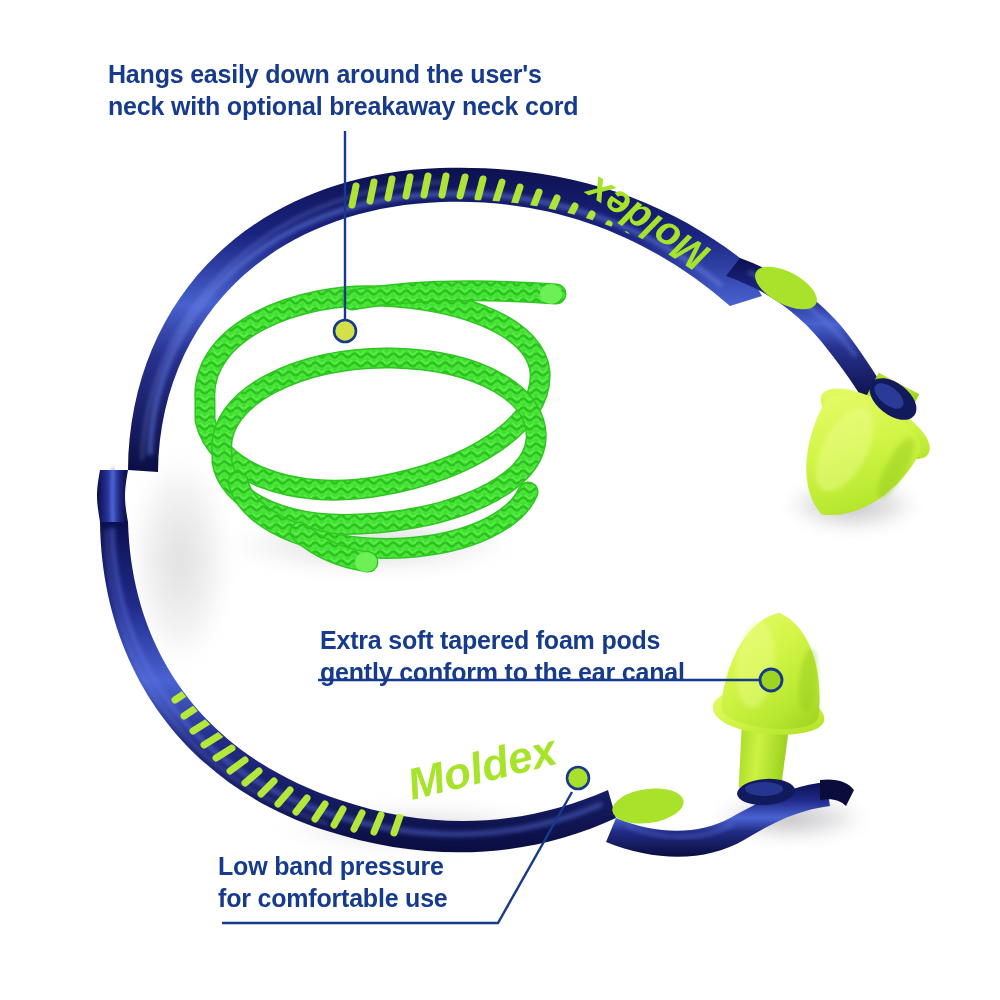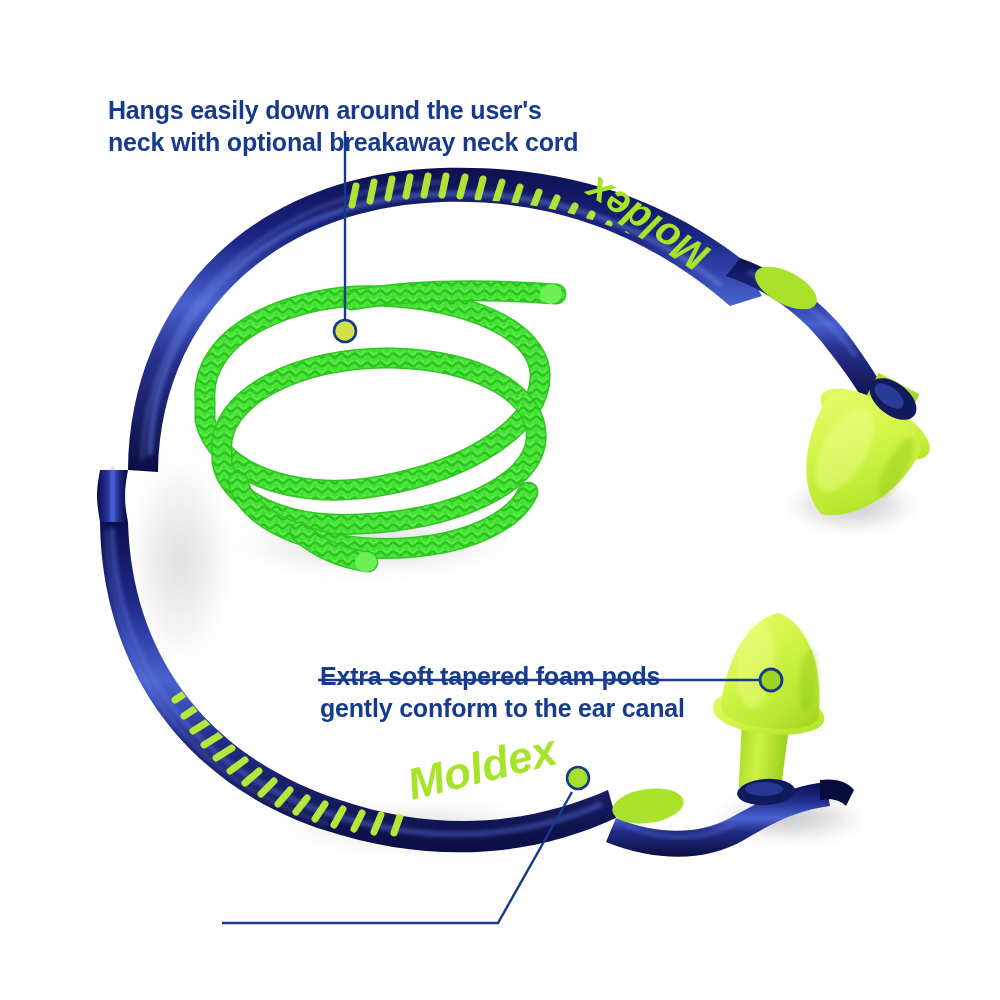--- a/index.html
+++ b/index.html
@@ -23,21 +23,20 @@
   }
   .callout {
     position: absolute;
     color: #163a8c;
     font-family: "Liberation Sans", sans-serif;
     font-weight: bold;
     font-size: 25px;
     line-height: 1.28;
     letter-spacing: -0.2px;
     white-space: pre-line;
-    margin-top: 36px;
   }
   #callout-1 { left: 108px; top: 58px; }
   #callout-2 { left: 320px; top: 624px; }
   #callout-3 { left: 218px; top: 850px; }
 </style>
 </head>
 <body>
 
 <div id="stage">
 
@@ -333,14 +332,16 @@
       <circle cx="578" cy="778" r="11" fill="#a8e02b" stroke="#163a8c" stroke-width="2.6"></circle>
     </g>
   </svg>
 
   <div class="callout" id="callout-1">Hangs easily down around the user's
 neck with optional breakaway neck cord</div>
 
   <div class="callout" id="callout-2">Extra soft tapered foam pods
 gently conform to the ear canal</div>
 
+  <div class="callout" id="callout-3">Low band pressure
+for comfortable use</div>
 
 </div>
 
 </body></html>

